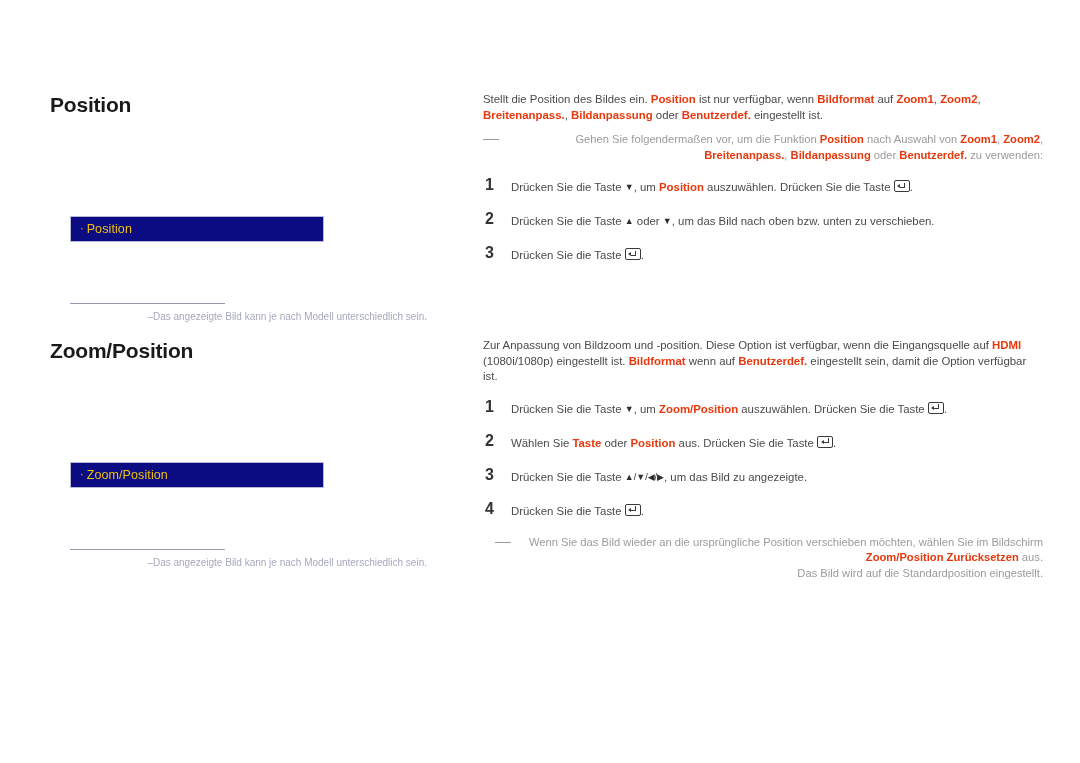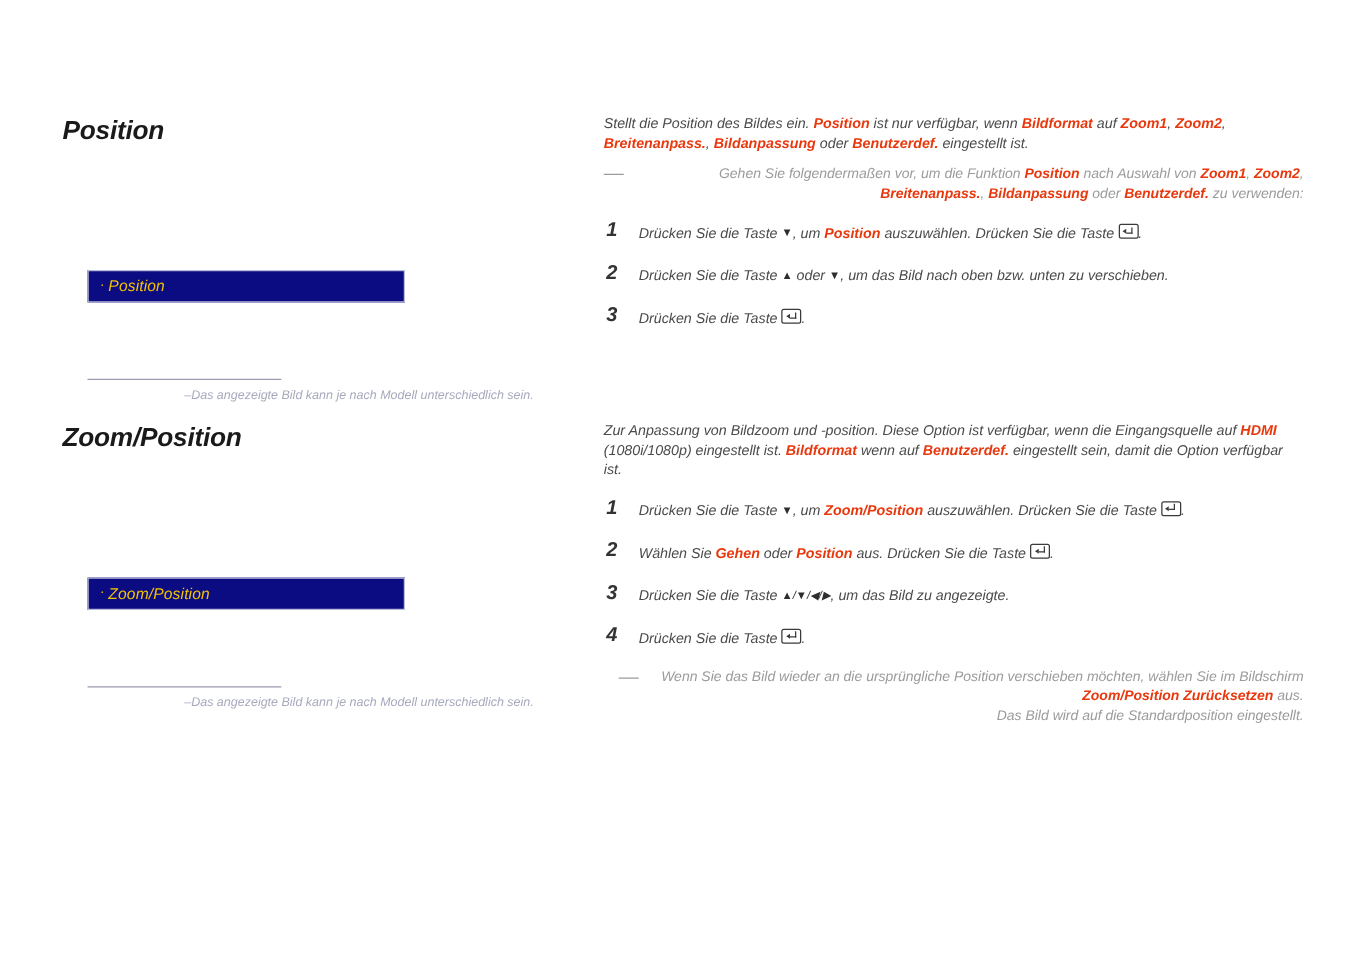--- a/index.html
+++ b/index.html
@@ -15,21 +15,20 @@
     color: #3b3b3b;
     -webkit-font-smoothing: antialiased;
   }
 
   .page {
     position: absolute;
     inset: 0;
     width: 1080px;
     height: 763px;
     overflow: hidden;
-    font-style: italic;
   }
 
   
   .section { position: absolute; left: 0; top: 0; width: 1080px; }
   #section-position       { top: 92px; }
   #section-zoomposition   { top: 338px; }
 
   
   .left-col {
     position: absolute;
@@ -260,21 +259,21 @@
       </div>
     </div>
 
     <div class="right-col">
       <p class="body-text"><span>Zur Anpassung von Bildzoom und -position. Diese Option ist verfügbar, wenn die Eingangsquelle auf </span><span class="kw">HDMI</span><span> (1080i/1080p) eingestellt ist. </span><span class="kw">Bildformat</span><span> wenn auf </span><span class="kw">Benutzerdef.</span><span> eingestellt sein, damit die Option verfügbar ist.</span></p>
 
       <div class="steps">
 
         <div class="step"><span class="step-num">1</span><span>Drücken Sie die Taste </span><span class="arrow">▼</span><span>, um </span><span class="kw">Zoom/Position</span><span> auszuwählen. Drücken Sie die Taste </span><span class="enter-key"></span><span>.</span></div>
 
-        <div class="step"><span class="step-num">2</span><span>Wählen Sie </span><span class="kw">Gehen</span><span> oder </span><span class="kw">Position</span><span> aus. Drücken Sie die Taste </span><span class="enter-key"></span><span>.</span></div>
+        <div class="step"><span class="step-num">2</span><span>Wählen Sie </span><span class="kw">Taste</span><span> oder </span><span class="kw">Position</span><span> aus. Drücken Sie die Taste </span><span class="enter-key"></span><span>.</span></div>
 
         <div class="step"><span class="step-num">3</span><span>Drücken Sie die Taste </span><span class="arrow">▲</span><span class="arrow">/</span><span class="arrow">▼</span><span class="arrow">/</span><span class="arrow">◀</span><span class="arrow">/</span><span class="arrow">▶</span><span>, um das Bild zu angezeigte.</span></div>
 
         <div class="step"><span class="step-num">4</span><span>Drücken Sie die Taste </span><span class="enter-key"></span><span>.</span></div>
 
       </div>
 
       <div class="note" style="margin-top:14px;padding-left:36px;"><span class="note-dash" style="left:12px;"></span><span>Wenn Sie das Bild wieder an die ursprüngliche Position verschieben möchten, wählen Sie im Bildschirm </span><span class="kw">Zoom/</span><span class="kw">Position Zurücksetzen</span><span> aus.</span><span class="note-indent">Das Bild wird auf die Standardposition eingestellt.</span></div>
     </div>
   </div>

